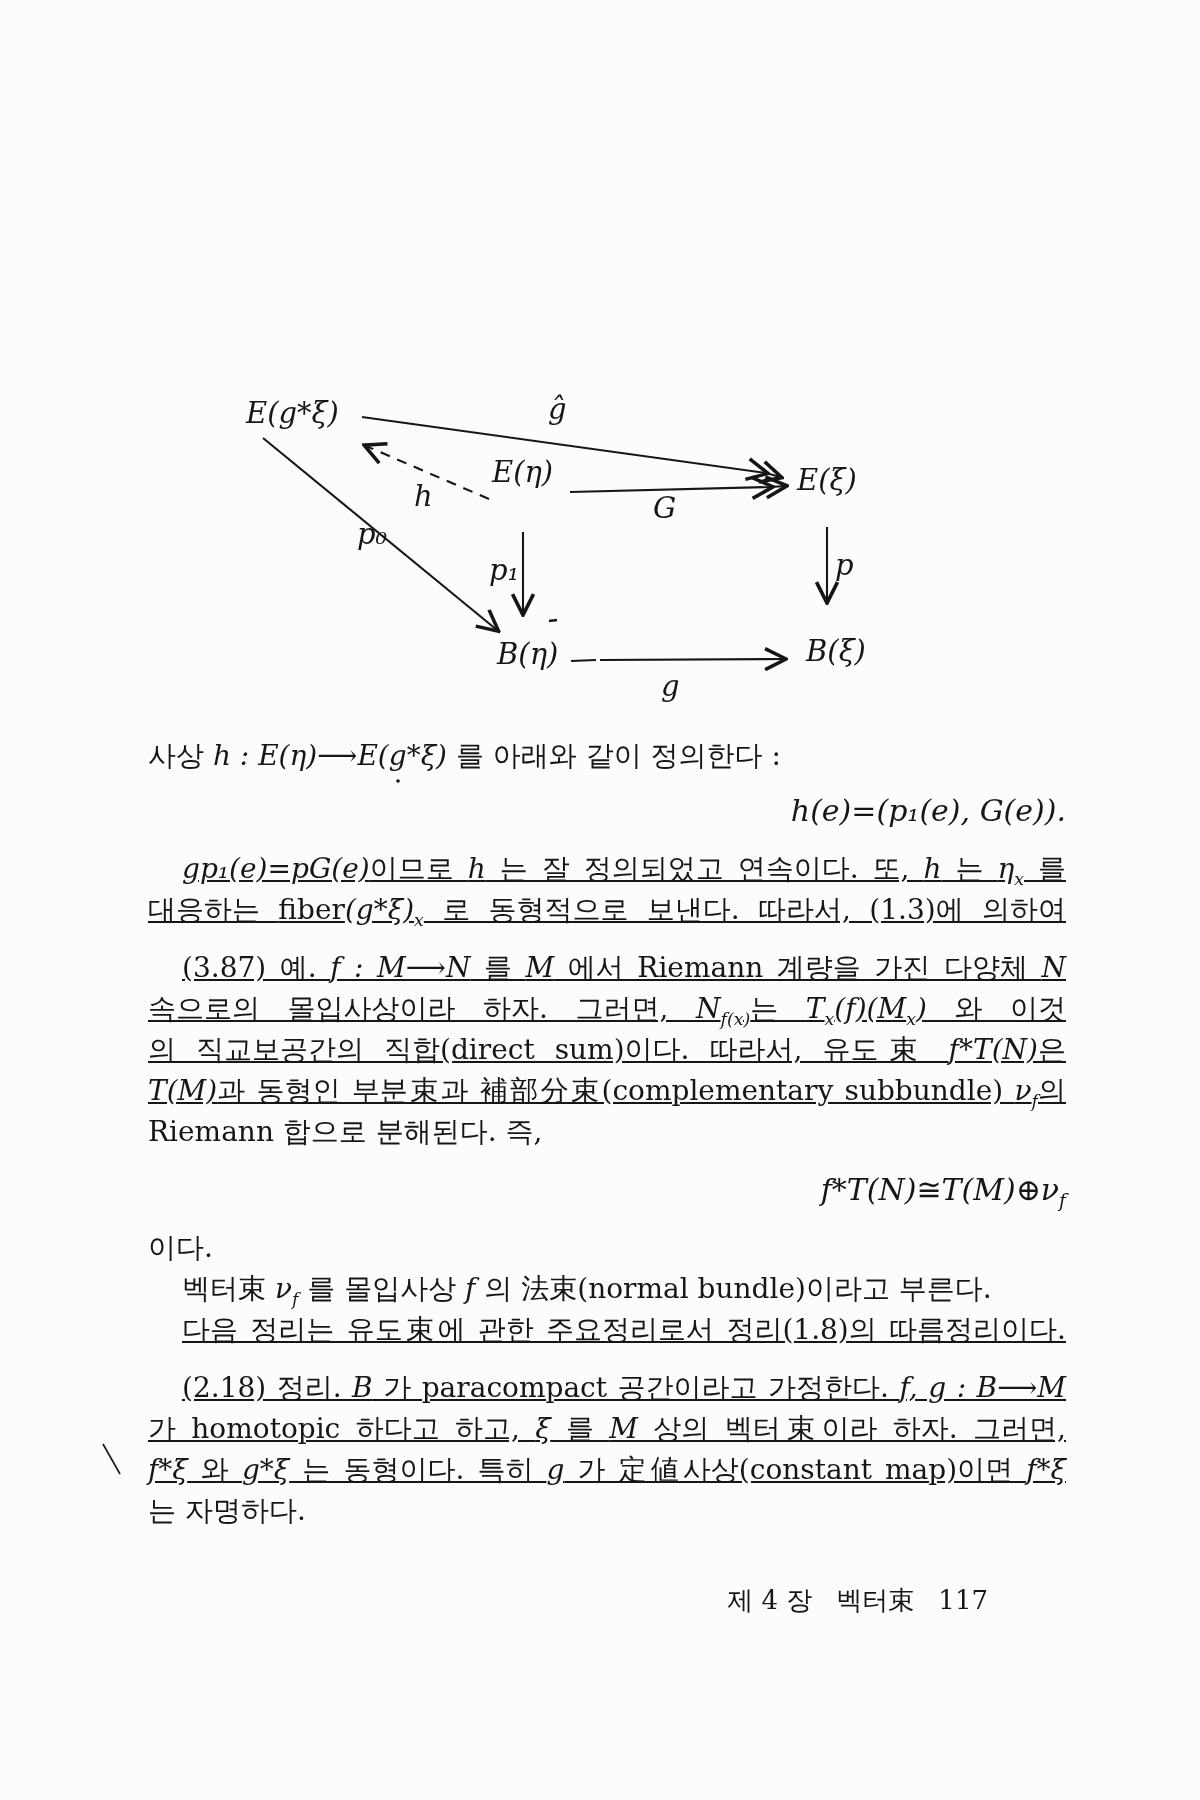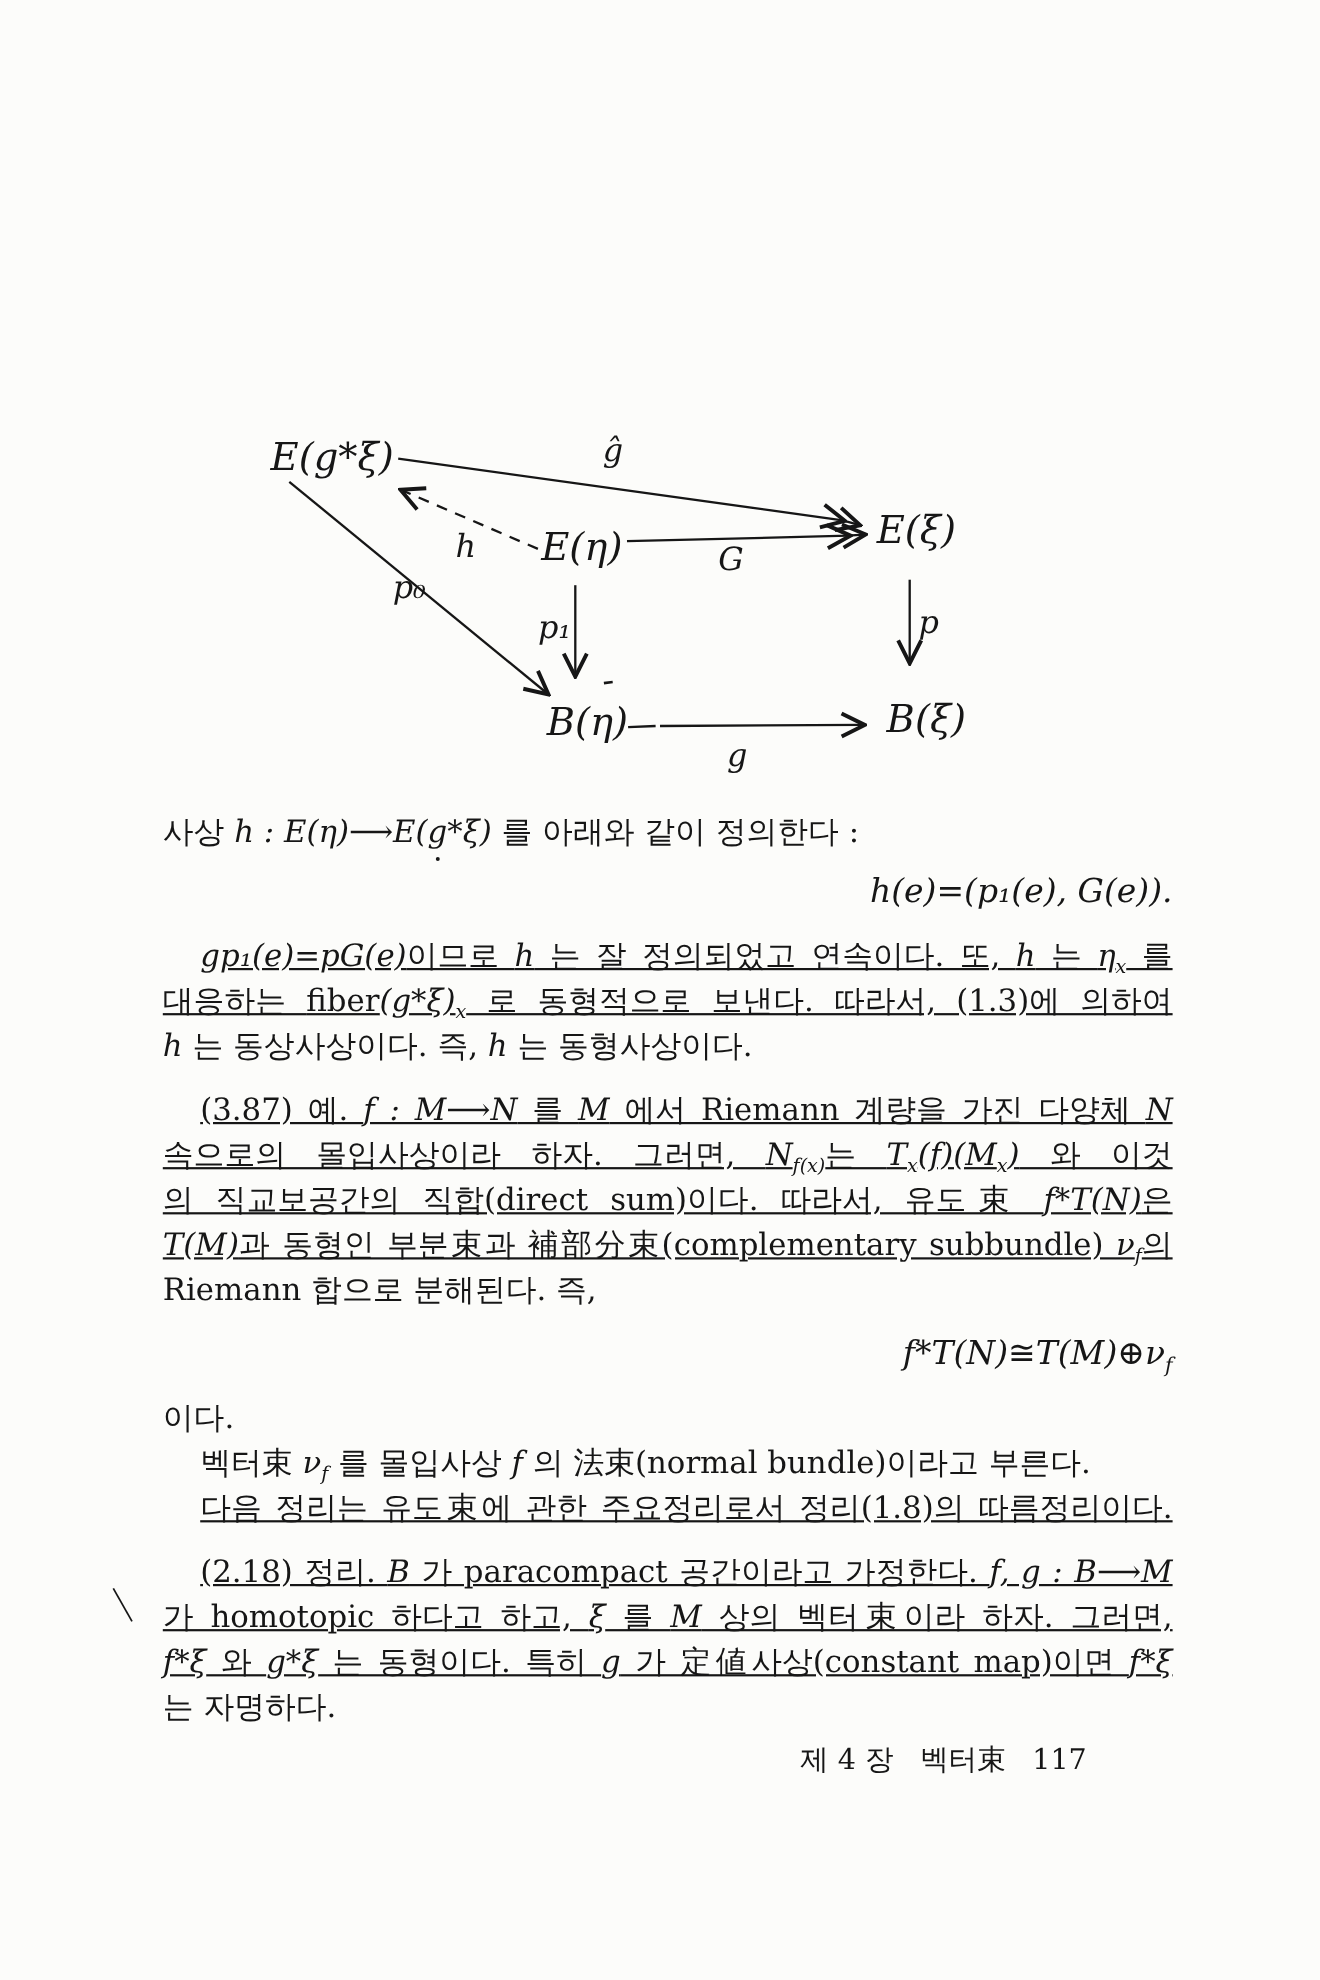--- a/index.html
+++ b/index.html
@@ -10,21 +10,21 @@
     background:#fcfcfa;
     color:#161616;
     font-family:"DejaVu Serif","Liberation Serif",serif;
     overflow:hidden;
   }
   
   .diagram-svg{position:absolute;left:0;top:0;width:1200px;height:1800px;pointer-events:none;}
   .dlabel{
     position:absolute;
     font-style:italic;
-    font-size:35px;
+    font-size:29px;
     line-height:1;
     font-family:"DejaVu Serif","DejaVu Sans","Liberation Serif",serif;
     white-space:nowrap;
   }
   .elabel{font-size:29px;}
   
   #body-flow{
     position:absolute;left:148px;top:735px;width:918px;
     font-size:28px;
   }
@@ -77,40 +77,39 @@
         <line x1="600" y1="660" x2="784" y2="659" marker-end="url(#ah)"></line>
         <line x1="571" y1="661" x2="596" y2="660"></line>
 
         <line x1="549" y1="621" x2="557" y2="620" stroke-width="2.4"></line>
         <circle cx="398" cy="781" r="1.8" fill="#161616" stroke="none"></circle>
         <line x1="103" y1="1444" x2="120" y2="1474" stroke-width="1.6"></line>
       </g>
     </svg>
 
     <span class="dlabel" style="left:246px;top:399px">E(g*ξ)</span>
-    <span class="dlabel" style="left:492px;top:481px">E(η)</span>
+    <span class="dlabel" style="left:492px;top:458px">E(η)</span>
     <span class="dlabel" style="left:797px;top:466px">E(ξ)</span>
     <span class="dlabel" style="left:497px;top:640px">B(η)</span>
     <span class="dlabel" style="left:806px;top:637px">B(ξ)</span>
 
     <span class="dlabel elabel" style="left:548px;top:395px">ĝ</span>
     <span class="dlabel elabel" style="left:653px;top:494px">G</span>
     <span class="dlabel elabel" style="left:414px;top:482px">h</span>
     <span class="dlabel elabel" style="left:357px;top:520px">p₀</span>
     <span class="dlabel elabel" style="left:489px;top:556px">p₁</span>
     <span class="dlabel elabel" style="left:835px;top:551px">p</span>
     <span class="dlabel elabel" style="left:661px;top:672px">g</span>
   </div>
 
   <div id="body-flow">
       <div class="bline"><span>사상 </span><span class="mi">h : E(η)⟶E(g*ξ)</span><span> 를 아래와 같이 정의한다 :</span></div>
       <div class="bline eq gap-eq"><span class="mi">h(e)=(p₁(e), G(e)).</span></div>
       <div class="bline ind just gap-para"><span class="mi">gp₁(e)=pG(e)</span><span>이므로 </span><span class="mi">h</span><span> 는 잘 정의되었고 연속이다.  또, </span><span class="mi">h</span><span> 는 </span><span class="mi">η</span><sub class="mi">x</sub><span> 를</span></div>
       <div class="bline just"><span>대응하는 </span><span>fiber</span><span class="mi">(g*ξ)</span><sub class="mi">x</sub><span> 로 동형적으로 보낸다.  따라서, (1.3)에 의하여</span></div>
-      <div class="bline"><span class="mi">h</span><span> 는 동상사상이다.  즉, </span><span class="mi">h</span><span> 는 동형사상이다.</span></div>
       <div class="bline ind just gap-para"><span>(3.87) 예.  </span><span class="mi">f : M⟶N</span><span> 를 </span><span class="mi">M</span><span> 에서 Riemann 계량을 가진 다양체 </span><span class="mi">N</span></div>
       <div class="bline just"><span>속으로의 몰입사상이라 하자.  그러면, </span><span class="mi">N</span><sub class="mi">f(x)</sub><span>는 </span><span class="mi">T</span><sub class="mi">x</sub><span class="mi">(f)(M</span><sub class="mi">x</sub><span class="mi">)</span><span> 와 이것</span></div>
       <div class="bline just"><span>의 직교보공간의 직합(direct sum)이다.  따라서, 유도束 </span><span class="mi">f*T(N)</span><span>은</span></div>
       <div class="bline just"><span class="mi">T(M)</span><span>과 동형인 부분束과 補部分束(complementary subbundle) </span><span class="mi">ν</span><sub class="mi">f</sub><span>의</span></div>
       <div class="bline"><span>Riemann 합으로 분해된다.  즉,</span></div>
       <div class="bline eq gap-para"><span class="mi">f*T(N)≅T(M)⊕</span><span class="mi">ν</span><sub class="mi">f</sub></div>
       <div class="bline gap-para"><span>이다.</span></div>
       <div class="bline ind"><span>벡터束 </span><span class="mi">ν</span><sub class="mi">f</sub><span> 를 몰입사상 </span><span class="mi">f</span><span> 의 法束(normal bundle)이라고 부른다.</span></div>
       <div class="bline ind just"><span>다음 정리는 유도束에 관한 주요정리로서 정리(1.8)의 따름정리이다.</span></div>
       <div class="bline ind just gap-para"><span>(2.18) 정리.  </span><span class="mi">B</span><span> 가 paracompact 공간이라고 가정한다. </span><span class="mi">f, g : B⟶M</span></div>

